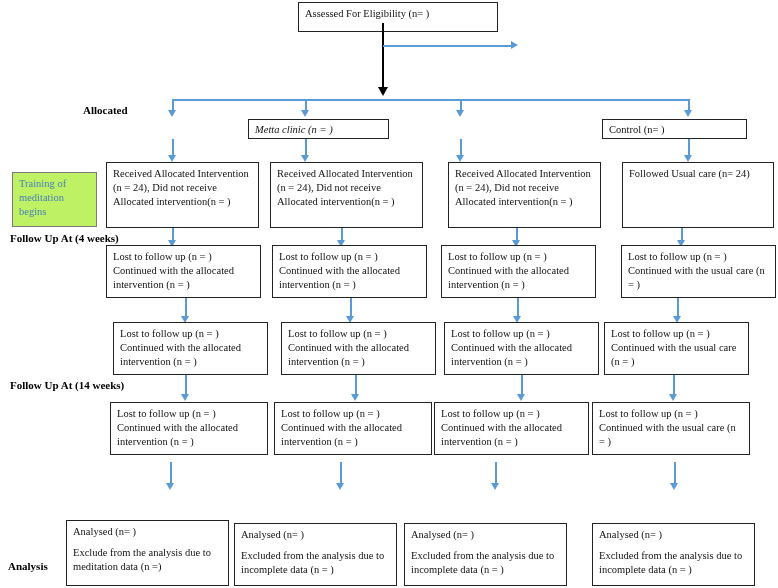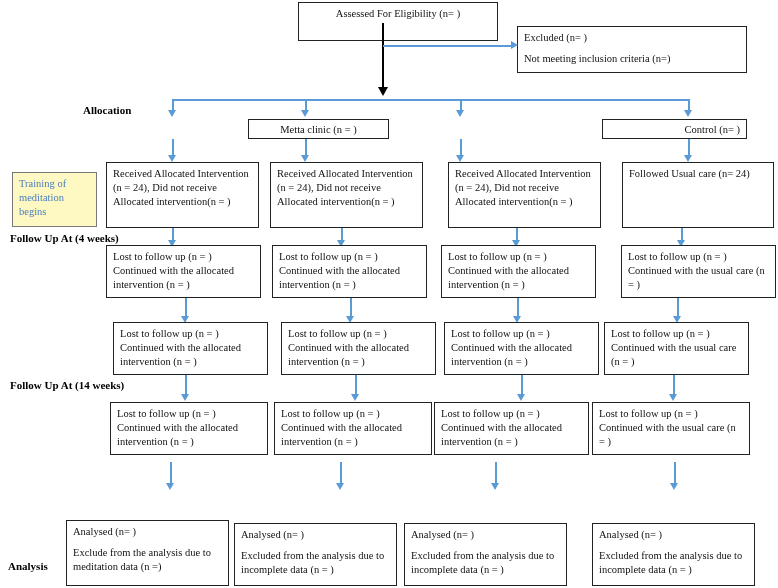--- a/index.html
+++ b/index.html
@@ -32,21 +32,21 @@
     font-family: "Liberation Serif", "DejaVu Serif", serif;
     font-weight: bold;
     font-size: 11px;
     color: #000;
     white-space: nowrap;
   }
 
   .sidelabel {
     position: absolute;
     border: 1px solid #7a7a7a;
-    background: #fef9c3;
+    background: #bef264;
     font-size: 10.5px;
     line-height: 1.35;
     padding: 4px 6px;
     color: #4a7ebb;
   }
   .sidelabel b { color: #000; font-weight: bold; }
 
   .ln { position: absolute; background: #5b9bd5; }
   .ln.v { width: 1.6px; }
   .ln.h { height: 1.6px; }
@@ -70,52 +70,48 @@
     border-right: 0;
   }
   .p1 { margin: 0; }
   .p2 { margin: 7px 0 0 0; }
 </style>
 </head>
 <body>
 
 <div id="canvas">
 
-  <div class="box dark" style="left:298px; top:2px; width:200px; height:39px; text-align:center; padding-top:4px;">
+  <div class="box dark" style="left:298px; top:2px; width:200px; height:30px; padding-top:4px;">
     <span>Assessed For Eligibility (n=    )</span>
   </div>
 
-  <div class="box dark" style="left:517px; top:26px; width:230px; height:47px;">
-    <p class="p1">Excluded (n=   )</p>
-    <p class="p2">Not meeting inclusion criteria (n=)</p>
-  </div>
 
   <div class="ln black" style="left:382px; top:23px; height:66px;"></div>
   <div class="arrowhead black" style="left:378px; top:87px;"></div>
 
   <div class="ln h" style="left:383px; top:45px; width:128px;"></div>
   <div class="arrowhead right" style="left:511px; top:41px;"></div>
 
   <div class="ln h" style="left:172px; top:99px; width:517px;"></div>
 
   <div class="ln v" style="left:172px; top:99px; height:12px;"></div>
   <div class="arrowhead" style="left:168px; top:110px;"></div>
   <div class="ln v" style="left:305px; top:99px; height:12px;"></div>
   <div class="arrowhead" style="left:301px; top:110px;"></div>
   <div class="ln v" style="left:460px; top:99px; height:12px;"></div>
   <div class="arrowhead" style="left:456px; top:110px;"></div>
   <div class="ln v" style="left:688px; top:99px; height:12px;"></div>
   <div class="arrowhead" style="left:684px; top:110px;"></div>
 
-  <div class="lbl" style="left:83px; top:104px;">Allocation</div>
-
-  <div class="box dark" style="left:248px; top:119px; width:141px; height:20px; text-align:center; padding-top:3px;">
+  <div class="lbl" style="left:83px; top:104px;">Allocated</div>
+
+  <div class="box dark" style="left:248px; top:119px; width:141px; height:20px; text-align:left; padding-top:3px;font-style:italic;">
     <span>Metta clinic (n =  )</span>
   </div>
-  <div class="box dark" style="left:602px; top:119px; width:145px; height:20px; text-align:right; padding-top:3px;">
+  <div class="box dark" style="left:602px; top:119px; width:145px; height:20px; text-align:left; padding-top:3px;">
     <span>Control  (n=   )</span>
   </div>
 
   <div class="ln v" style="left:172px; top:139px; height:17px;"></div>
   <div class="arrowhead" style="left:168px; top:155px;"></div>
   <div class="ln v" style="left:305px; top:139px; height:17px;"></div>
   <div class="arrowhead" style="left:301px; top:155px;"></div>
   <div class="ln v" style="left:460px; top:139px; height:17px;"></div>
   <div class="arrowhead" style="left:456px; top:155px;"></div>
   <div class="ln v" style="left:688px; top:139px; height:17px;"></div>

